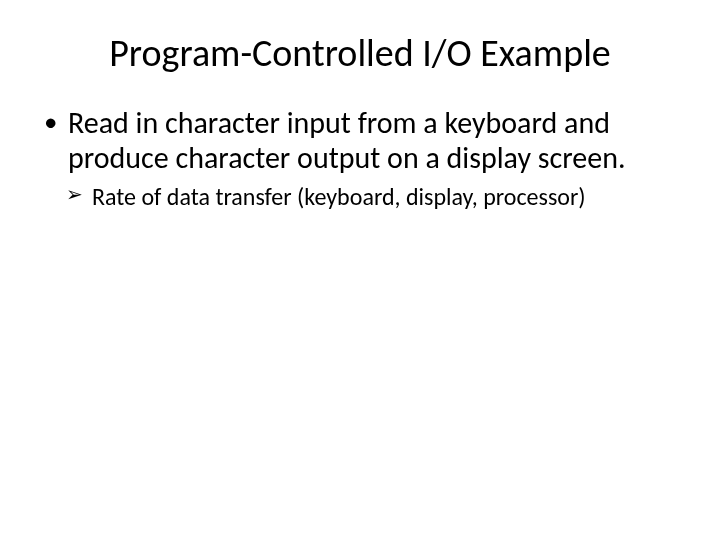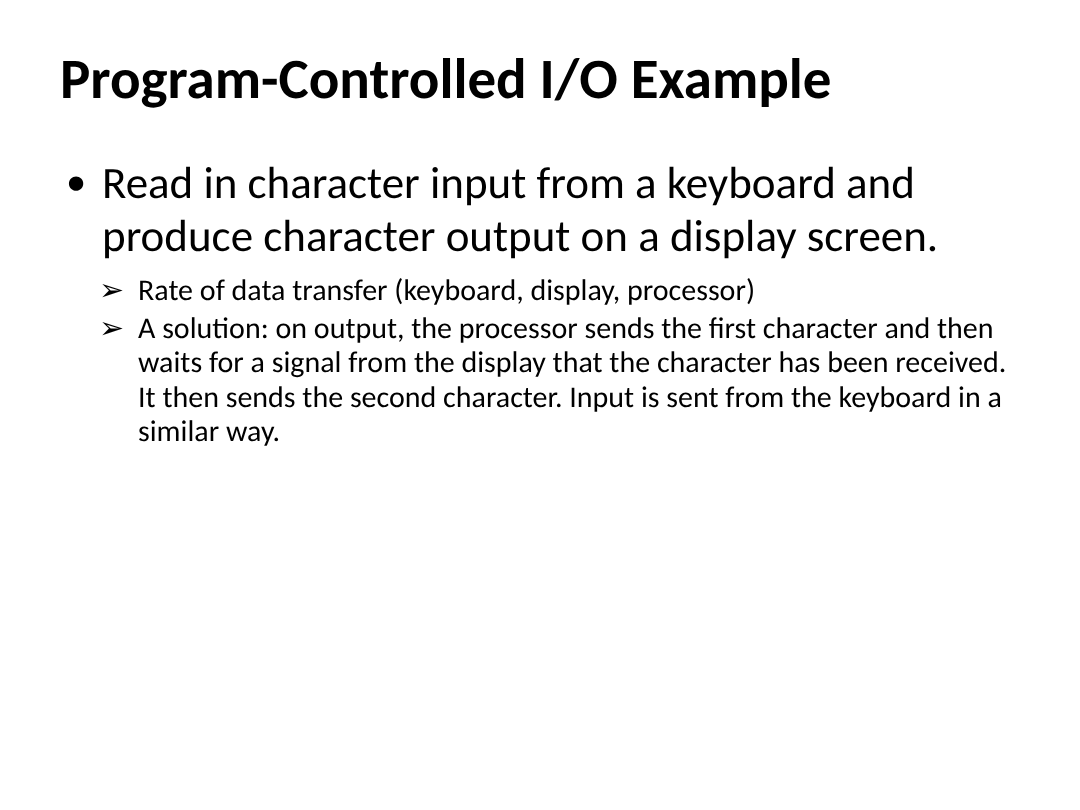--- a/index.html
+++ b/index.html
@@ -12,22 +12,22 @@
     color: #000;
   }
   .slide {
     box-sizing: border-box;
     width: 720px;
     height: 540px;
     padding: 20px 40px 20px 40px;
   }
   .title {
     font-size: 38px;
-    font-weight: 700;
-    text-align: left;
+    font-weight: 400;
+    text-align: center;
     margin: 10px 0 30px 0;
     letter-spacing: 0px;
   }
   ul.level1 {
     list-style: none;
     padding: 0;
     margin: 0 0 8px 0;
   }
   ul.level1 > li {
     position: relative;
@@ -44,21 +44,21 @@
     font-size: 27px;
   }
   ul.level2 {
     list-style: none;
     padding: 0;
     margin: 0;
   }
   ul.level2 > li {
     position: relative;
     padding-left: 52px;
-    font-size: 20px;
+    font-size: 24px;
     line-height: 1.15;
     margin-bottom: 2px;
   }
   ul.level2 > li::before {
     content: "➢";
     position: absolute;
     left: 26px;
     top: 0;
     font-size: 20px;
   }
@@ -68,15 +68,14 @@
 
 <div class="slide">
   <div class="title">Program-Controlled I/O Example</div>
 
   <ul class="level1">
     <li>Read in character input from a keyboard and produce character output on a display screen.</li>
   </ul>
 
   <ul class="level2">
     <li>Rate of data transfer (keyboard, display, processor)</li>
-    <li>A solution: on output, the processor sends the first character and then waits for a signal from the display that the character has been received. It then sends the second character. Input is sent from the keyboard in a similar way.</li>
   </ul>
 </div>
 
 </body></html>

